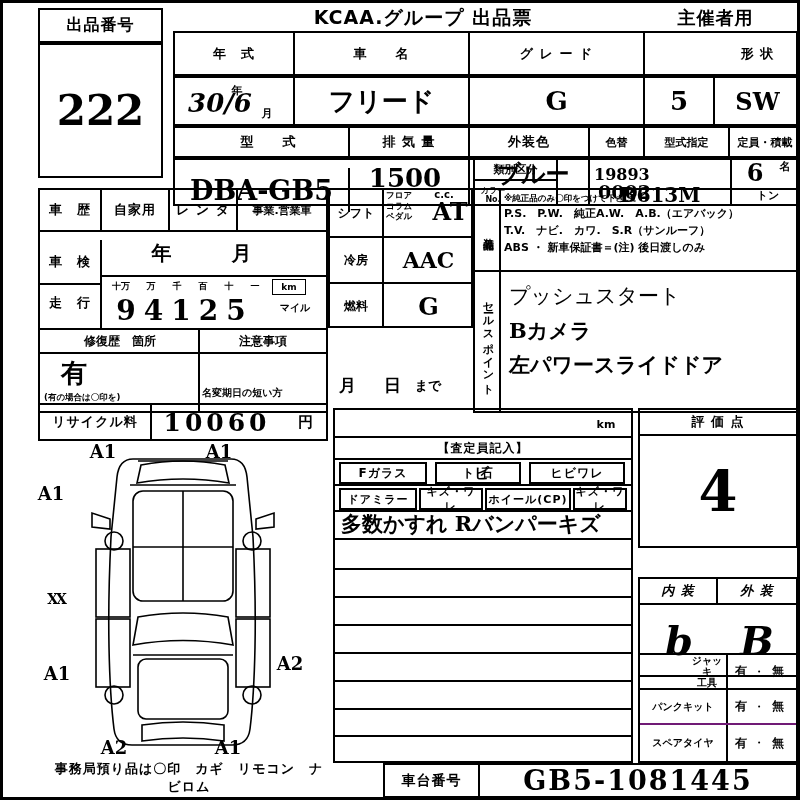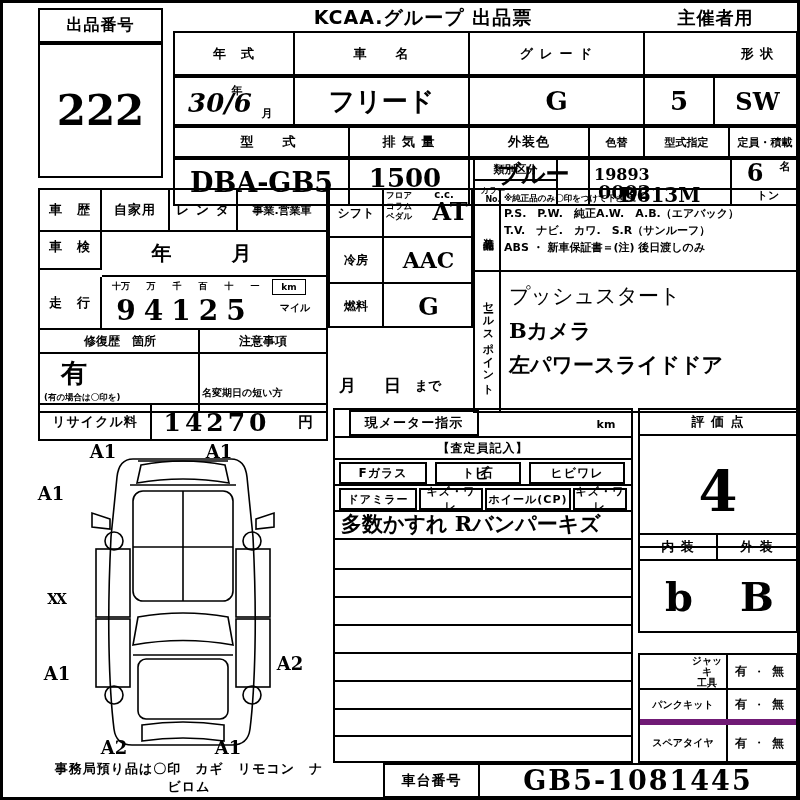--- a/index.html
+++ b/index.html
@@ -55,21 +55,21 @@
   <div class="bx" style="left:170px;top:123px;width:625px;height:32px;">
     <div class="lbl" style="left:0;top:0;width:175px;height:100%;border-right:2px solid #000;padding-left:14px;">型　　式</div>
     <div class="lbl" style="left:295px;top:0;width:120px;height:100%;border-right:2px solid #000;">外装色</div>
     <div class="lbl" style="left:175px;top:0;width:120px;height:100%;border-right:2px solid #000;">排 気 量</div>
     <div class="lbl lblsm" style="left:415px;top:0;width:55px;height:100%;border-right:2px solid #000;">色替</div>
     <div class="lbl lblsm" style="left:470px;top:0;width:85px;height:100%;border-right:2px solid #000;">型式指定</div>
     <div class="lbl lblsm" style="left:555px;top:0;width:70px;height:100%;border-radius:9px;">定員・積載</div>
   </div>
 
   <div class="bx" style="left:170px;top:155px;width:625px;height:48px;">
-    <div class="hw" style="left:0;top:0;width:175px;height:100%;border-right:2px solid #000;font-size:27px;text-align:center;">DBA-GB5</div>
+    <div class="hw" style="left:0;top:8px;width:175px;height:100%;border-right:2px solid #000;font-size:27px;text-align:center;">DBA-GB5</div>
     <div style="position:absolute;left:175px;top:0;width:120px;height:100%;border-right:2px solid #000;box-sizing:border-box;">
       <div class="hw" style="left:0;top:-4px;width:110px;height:100%;font-size:26px;">1500</div>
       <div class="lbl lblsm" style="left:74px;top:26px;width:40px;height:16px;font-size:10px;">c.c.</div>
     </div>
     <div style="position:absolute;left:295px;top:0;width:120px;height:100%;border-right:2px solid #000;box-sizing:border-box;">
       <div class="hw" style="left:8px;top:-8px;width:110px;height:100%;font-size:24px;">ブルー</div>
       <div style="position:absolute;left:2px;top:26px;width:42px;height:20px;font-size:8px;line-height:9px;font-weight:bold;text-align:center;white-space:pre-line;">カラー
 No.</div>
     </div>
     <div class="hw" style="left:415px;top:2px;width:140px;height:24px;font-size:16px;justify-content:flex-start;padding-left:4px;">19893</div>
@@ -87,21 +87,21 @@
   <div class="lbl lblsm" style="left:470px;top:156px;width:85px;height:22px;border-bottom:2px solid #000;box-sizing:border-box;">類別区分</div>
   <div class="hw" style="left:556px;top:176px;width:80px;height:26px;font-size:19px;justify-content:flex-start;margin-left:39px;">0002</div>
 
   <div class="bx" style="left:35px;top:185px;width:290px;height:225px;">
 
     <div class="lbl" style="left:0;top:0;width:62px;height:42px;border-right:2px solid #000;border-bottom:2px solid #000;box-sizing:border-box;">車　歴</div>
     <div class="lbl" style="left:62px;top:0;width:68px;height:42px;border-right:2px solid #000;border-bottom:2px solid #000;box-sizing:border-box;">自家用</div>
     <div class="lbl" style="left:130px;top:0;width:68px;height:42px;border-right:2px solid #000;border-bottom:2px solid #000;box-sizing:border-box;">レ ン タ</div>
     <div class="lbl lblsm" style="left:198px;top:0;width:88px;height:42px;border-bottom:2px solid #000;box-sizing:border-box;">事業.営業車</div>
 
-    <div class="lbl" style="left:0;top:35px;width:62px;height:45px;border-right:2px solid #000;border-bottom:2px solid #000;box-sizing:border-box;">車　検</div>
+    <div class="lbl" style="left:0;top:50px;width:62px;height:45px;border-right:2px solid #000;border-bottom:2px solid #000;box-sizing:border-box;">車　検</div>
     <div style="position:absolute;left:62px;top:42px;width:224px;height:45px;border-bottom:2px solid #000;box-sizing:border-box;">
       <div class="lbl" style="left:40px;top:0;width:40px;height:100%;font-size:20px;">年</div>
       <div class="lbl" style="left:120px;top:0;width:40px;height:100%;font-size:20px;">月</div>
     </div>
 
     <div class="lbl" style="left:0;top:87px;width:62px;height:53px;border-right:2px solid #000;border-bottom:2px solid #000;box-sizing:border-box;">走　行</div>
     <div id="scale-row" style="position:absolute;left:62px;top:87px;width:224px;height:53px;border-bottom:2px solid #000;box-sizing:border-box;">
       <div class="lbl lblsm" style="left:2px;top:0;width:34px;height:18px;font-size:9px;">十万</div>
       <div class="lbl lblsm" style="left:36px;top:0;width:26px;height:18px;font-size:9px;">万</div>
       <div class="lbl lblsm" style="left:62px;top:0;width:26px;height:18px;font-size:9px;">千</div>
@@ -123,21 +123,21 @@
       <div style="position:absolute;left:2px;top:56px;width:124px;font-size:10px;font-weight:bold;">名変期日の短い方</div>
     </div>
   </div>
 
   <div class="lbl" style="left:330px;top:370px;width:30px;height:24px;font-size:17px;">月</div>
   <div class="lbl" style="left:375px;top:370px;width:30px;height:24px;font-size:17px;">日</div>
   <div class="lbl lblsm" style="left:405px;top:372px;width:40px;height:22px;font-size:13px;">まで</div>
 
   <div class="bx" style="left:35px;top:400px;width:290px;height:38px;">
     <div class="lbl" style="left:0;top:0;width:112px;height:100%;border-right:2px solid #000;box-sizing:border-box;font-size:13px;">リサイクル料</div>
-    <div class="hw" style="left:112px;top:0;width:130px;height:100%;font-size:25px;letter-spacing:4px;">14270</div>
+    <div class="hw" style="left:112px;top:0;width:130px;height:100%;font-size:25px;letter-spacing:4px;">10060</div>
     <div class="lbl" style="left:248px;top:0;width:36px;height:100%;font-size:15px;">円</div>
   </div>
 
   <div class="bx" style="left:325px;top:185px;width:145px;height:140px;">
     <div class="lbl lblsm" style="left:0;top:0;width:54px;height:48px;border-right:2px solid #000;border-bottom:2px solid #000;box-sizing:border-box;font-size:12px;">シフト</div>
     <div style="position:absolute;left:54px;top:0;width:89px;height:48px;border-bottom:2px solid #000;box-sizing:border-box;">
       <div style="position:absolute;left:2px;top:0px;width:44px;font-size:8.5px;line-height:10.5px;font-weight:bold;white-space:pre-line;text-align:left;">フロア
 コラム
 ペダル</div>
       <div class="hw" style="left:44px;top:4px;width:44px;height:34px;font-size:24px;">AT</div>
@@ -159,21 +159,20 @@
     <div class="lbl vtxt" style="left:0;top:82px;width:26px;height:139px;border-right:2px solid #000;box-sizing:border-box;font-size:11px;">セールスポイント</div>
     <div style="position:absolute;left:26px;top:82px;width:295px;height:139px;box-sizing:border-box;padding:6px 0 0 8px;">
       <div class="hwline" style="font-family:'DejaVu Serif',serif;font-weight:normal;font-size:21px;line-height:36px;">プッシュスタート</div>
       <div style="font-family:'DejaVu Serif',serif;font-weight:bold;font-size:21px;line-height:34px;">Bカメラ</div>
       <div style="font-family:'DejaVu Serif',serif;font-weight:bold;font-size:21px;line-height:34px;">左パワースライドドア</div>
     </div>
   </div>
 
   <div class="bx" style="left:330px;top:405px;width:300px;height:355px;">
     <div style="position:absolute;left:0;top:0;width:296px;height:28px;border-bottom:2px solid #000;box-sizing:border-box;">
-      <div class="lbl" style="left:14px;top:0;width:130px;height:100%;border:2px solid #000;box-sizing:border-box;font-size:13px;">現メーター指示</div>
       <div class="lbl lblsm" style="left:255px;top:4px;width:32px;height:20px;font-size:11px;">km</div>
     </div>
     <div class="lbl" style="left:0;top:28px;width:296px;height:22px;border-bottom:2px solid #000;box-sizing:border-box;font-size:12px;">【査定員記入】</div>
 
     <div style="position:absolute;left:0;top:50px;width:296px;height:26px;border-bottom:2px solid #000;box-sizing:border-box;">
       <div class="lbl" style="left:4px;top:2px;width:88px;height:22px;border:2px solid #000;box-sizing:border-box;font-size:12px;">Fガラス</div>
       <div class="lbl" style="left:100px;top:2px;width:86px;height:22px;border:2px solid #000;box-sizing:border-box;font-size:12px;">ト  石</div>
       <div class="hw" style="left:136px;top:0;width:22px;height:26px;font-size:15px;">ビ</div>
       <div class="lbl" style="left:194px;top:2px;width:96px;height:22px;border:2px solid #000;box-sizing:border-box;font-size:12px;">ヒビワレ</div>
     </div>
@@ -194,36 +193,36 @@
     <div style="position:absolute;left:0;top:214px;width:296px;height:28px;border-bottom:2px solid #000;"></div>
     <div style="position:absolute;left:0;top:242px;width:296px;height:28px;border-bottom:2px solid #000;"></div>
     <div style="position:absolute;left:0;top:270px;width:296px;height:28px;border-bottom:2px solid #000;"></div>
     <div style="position:absolute;left:0;top:298px;width:296px;height:27px;border-bottom:2px solid #000;"></div>
   </div>
 
   <div class="bx" style="left:635px;top:405px;width:160px;height:140px;">
     <div class="lbl" style="left:0;top:0;width:156px;height:26px;border-bottom:2px solid #000;box-sizing:border-box;font-size:13px;">評 価 点</div>
     <div class="hw" style="left:0;top:26px;width:156px;height:110px;font-size:56px;">4</div>
   </div>
-  <div class="bx" style="left:635px;top:530px;width:160px;height:100px;">
+  <div class="bx" style="left:635px;top:574px;width:160px;height:100px;font-style:italic;">
     <div class="lbl" style="left:0;top:0;width:78px;height:26px;border-right:2px solid #000;border-bottom:2px solid #000;box-sizing:border-box;font-size:13px;">内 装</div>
     <div class="lbl" style="left:78px;top:0;width:78px;height:26px;border-bottom:2px solid #000;box-sizing:border-box;font-size:13px;">外 装</div>
     <div class="hw" style="left:0;top:26px;width:78px;height:70px;font-size:40px;">b</div>
     <div class="hw" style="left:78px;top:26px;width:78px;height:70px;font-size:40px;">B</div>
   </div>
 
   <div class="bx" style="left:635px;top:650px;width:160px;height:110px;">
     <div style="position:absolute;left:0;top:0;width:156px;height:35px;border-bottom:2px solid #000;box-sizing:border-box;">
       <div class="lbl lblsm" style="left:0;top:0;width:88px;height:100%;border-right:2px solid #000;box-sizing:border-box;font-size:10px;line-height:11px;white-space:pre-line;padding-left:48px;">ジャッキ
 工具</div>
       <div class="lbl lblsm" style="left:88px;top:0;width:26px;height:100%;font-size:12px;">有</div>
       <div class="lbl lblsm" style="left:112px;top:0;width:14px;height:100%;font-size:10px;">・</div>
       <div class="lbl lblsm" style="left:124px;top:0;width:28px;height:100%;font-size:12px;">無</div>
     </div>
-    <div style="position:absolute;left:0;top:35px;width:156px;height:35px;border-bottom:6px solid #701a75;box-sizing:border-box;">
+    <div style="position:absolute;left:0;top:35px;width:156px;height:35px;border-bottom:2px solid #701a75;box-sizing:border-box;">
       <div class="lbl lblsm" style="left:0;top:0;width:88px;height:100%;border-right:2px solid #000;box-sizing:border-box;font-size:10px;">パンクキット</div>
       <div class="lbl lblsm" style="left:88px;top:0;width:26px;height:100%;font-size:12px;">有</div>
       <div class="lbl lblsm" style="left:112px;top:0;width:14px;height:100%;font-size:10px;">・</div>
       <div class="lbl lblsm" style="left:124px;top:0;width:28px;height:100%;font-size:12px;">無</div>
     </div>
     <div style="position:absolute;left:0;top:70px;width:156px;height:36px;box-sizing:border-box;">
       <div class="lbl lblsm" style="left:0;top:0;width:88px;height:100%;border-right:2px solid #000;box-sizing:border-box;font-size:10px;">スペアタイヤ</div>
       <div class="lbl lblsm" style="left:88px;top:0;width:26px;height:100%;font-size:12px;">有</div>
       <div class="lbl lblsm" style="left:112px;top:0;width:14px;height:100%;font-size:10px;">・</div>
       <div class="lbl lblsm" style="left:124px;top:0;width:28px;height:100%;font-size:12px;">無</div>

